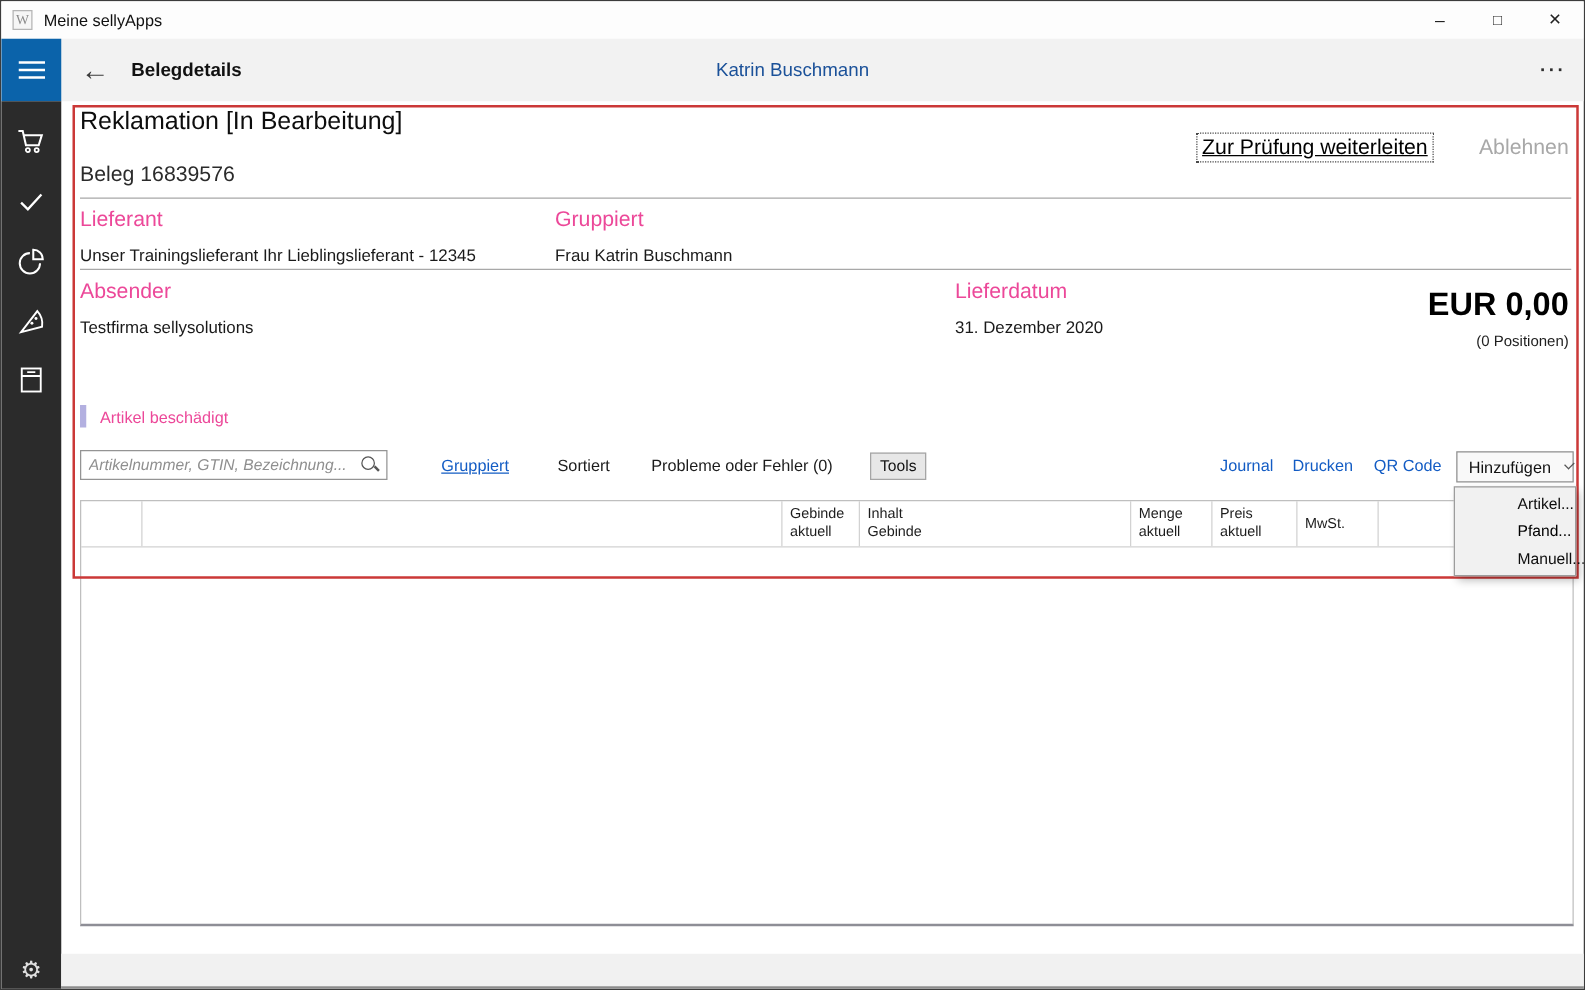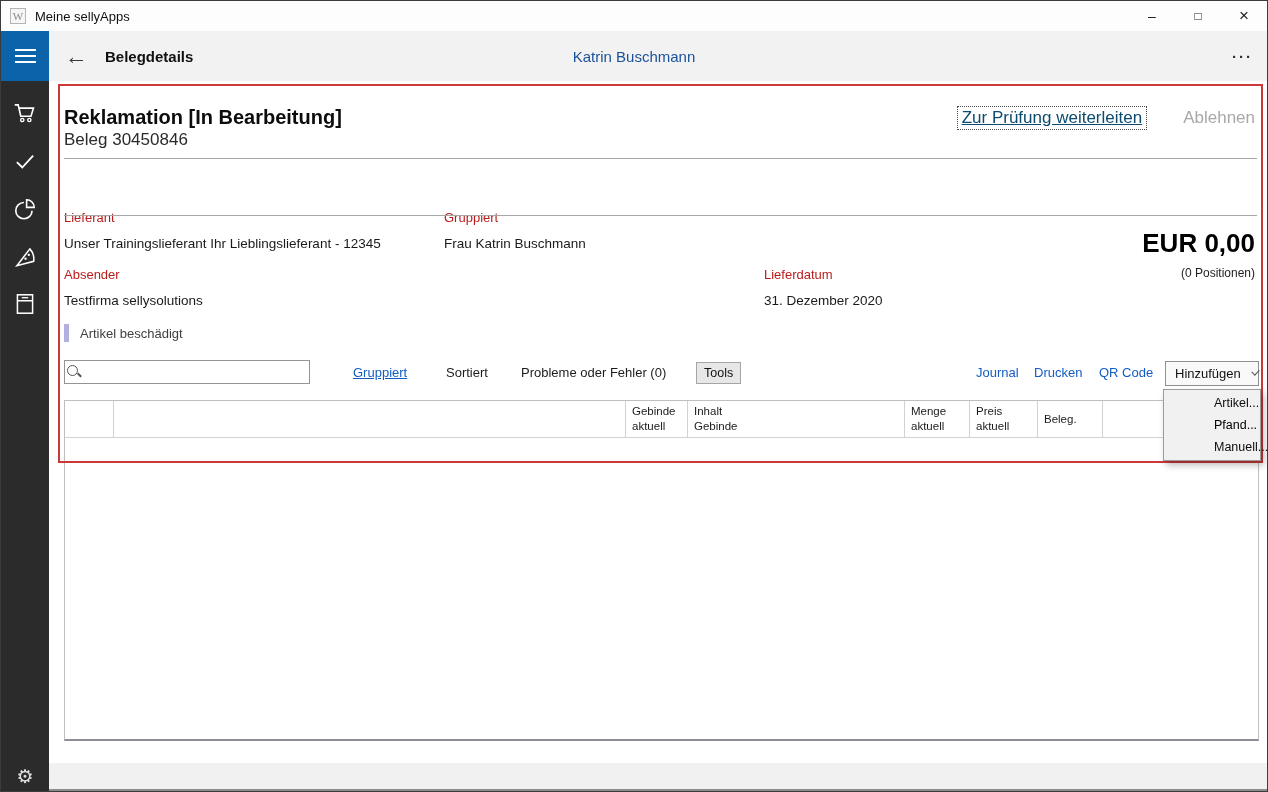--- a/index.html
+++ b/index.html
@@ -34,38 +34,38 @@
   
   .table-frame { position:absolute; left:63px; top:399px; width:1195px; height:341px; border:1px solid #bfbfbf; border-bottom:2px solid #8e8e96; background:#fff; z-index:1; }
   .thead { display:flex; height:37px; border-bottom:1px solid #d2d2d2; }
   .th { border-right:1px solid #d2d2d2; display:flex; align-items:center; padding:2px 6px; font-size:11.5px; line-height:1.3; color:#1c1c1c; white-space:pre-line; }
   .th.c0{width:49px;} .th.c1{width:512px;} .th.c2{width:62px;} .th.c3{width:217px;}
   .th.c4{width:65px;} .th.c5{width:68px;} .th.c6{width:65px;} .th.c7{flex:1; border-right:none;}
 
   
   .red-box { position:absolute; left:57px; top:83px; width:1205px; height:379px; border:2px solid #cb3837; z-index:2; pointer-events:none; }
   .red-box .inner { position:relative; width:100%; height:100%; pointer-events:auto; }
-  .doc-title { position:absolute; left:4px; top:20px; font-size:20px; font-weight:bold; color:#0d0d0d; }
+  .doc-title { position:absolute; left:4px; top:0; font-size:20px; font-weight:normal; color:#0d0d0d; }
   .doc-sub { position:absolute; left:4px; top:44px; font-size:17px; color:#2b2b2b; }
   .doc-actions { position:absolute; right:6px; top:20px; display:flex; align-items:center; gap:36px; }
-  .link-forward { font-size:17px; color:#0c4a6e; text-decoration:underline; border:1px dotted #4a4a4a; padding:1px 4px; }
+  .link-forward { font-size:17px; color:#000000; text-decoration:underline; border:1px dotted #4a4a4a; padding:1px 4px; }
   .btn-reject { font-size:17px; color:#a8a8a8; }
   .hr { position:absolute; left:4px; right:4px; height:1px; background:#a8a8a8; }
   .hr1 { top:72px; } .hr2 { top:129px; }
   .field { position:absolute; }
-  .f-label { font-size:13px; color:#b91c1c; margin-bottom:8px;margin-top:44px; }
+  .f-label { font-size:17px; color:#ec4899; margin-bottom:8px; }
   .f-value { font-size:13.5px; color:#1a1a1a; line-height:21px; }
   .fx0 { left:4px; } .fx1 { left:384px; } .fx2 { left:704px; }
   .frow1 { top:80px; } .frow2 { top:137px; }
   .total { position:absolute; right:6px; top:142px; text-align:right; }
   .total-amount { font-size:26px; font-weight:bold; color:#000; }
   .total-pos { font-size:12px; color:#1e1e1e; margin-top:7px; }
   .note { position:absolute; left:4px; top:238px; display:flex; align-items:center; }
   .note-bar { width:5px; height:18px; background:#b3b0e0; margin-right:11px; }
-  .note-text { font-size:13px; color:#404040; }
+  .note-text { font-size:13px; color:#ec4899; }
 
   
   .search-box { position:absolute; left:4px; top:274px; width:246px; height:24px; border:1px solid #949494; background:#fff; display:flex; align-items:center; }
   .search-box input { flex:1; height:100%; border:none; outline:none; padding:0 6px; font-size:12.5px; font-family:"Liberation Sans", sans-serif; color:#333; background:transparent; }
   .search-box input::placeholder { font-style:italic; color:#8f8f8f; }
   .mag { position:relative; width:18px; height:18px; margin-right:4px; flex:none; }
   .mag::before { content:""; position:absolute; left:2px; top:2px; width:9px; height:9px; border:1.5px solid #555; border-radius:50%; }
   .mag::after { content:""; position:absolute; left:12px; top:11px; width:5px; height:1.7px; background:#555; transform:rotate(45deg); }
   .tb-item { position:absolute; top:279px; font-size:13px;text-align:center; }
   .lnk { color:#135cc4; }
@@ -163,29 +163,29 @@
       <div class="th c0"></div>
       <div class="th c1"></div>
       <div class="th c2">Gebinde
 aktuell</div>
       <div class="th c3">Inhalt
 Gebinde</div>
       <div class="th c4">Menge
 aktuell</div>
       <div class="th c5">Preis
 aktuell</div>
-      <div class="th c6">Beleg.</div>
+      <div class="th c6">MwSt.</div>
       <div class="th c7"></div>
     </div>
   </div>
 
   <div class="red-box">
     <div class="inner">
       <div class="doc-title">Reklamation [In Bearbeitung]</div>
-      <div class="doc-sub">Beleg 30450846</div>
+      <div class="doc-sub">Beleg 16839576</div>
       <div class="doc-actions">
         <span class="link-forward">Zur Prüfung weiterleiten</span>
         <span class="btn-reject">Ablehnen</span>
       </div>
       <div class="hr hr1"></div>
 
       <div class="field frow1 fx0">
         <div class="f-label">Lieferant</div>
         <div class="f-value">Unser Trainingslieferant Ihr Lieblingslieferant - 12345</div>
       </div>
@@ -209,20 +209,21 @@
         <div class="total-amount">EUR 0,00</div>
         <div class="total-pos">(0 Positionen)</div>
       </div>
 
       <div class="note">
         <span class="note-bar"></span>
         <span class="note-text">Artikel beschädigt</span>
       </div>
 
       <div class="search-box">
+        <input type="text" placeholder="Artikelnummer, GTIN, Bezeichnung..." style="">
         <span class="mag"></span>
       </div>
       <span class="tb-item lnk u grouped">Gruppiert</span>
       <span class="tb-item plain sorted">Sortiert</span>
       <span class="tb-item plain problems">Probleme oder Fehler (0)</span>
       <span class="tools-btn">Tools</span>
       <span class="tb-item lnk journal">Journal</span>
       <span class="tb-item lnk print">Drucken</span>
       <span class="tb-item lnk qr">QR Code</span>
       <span class="add-btn">

